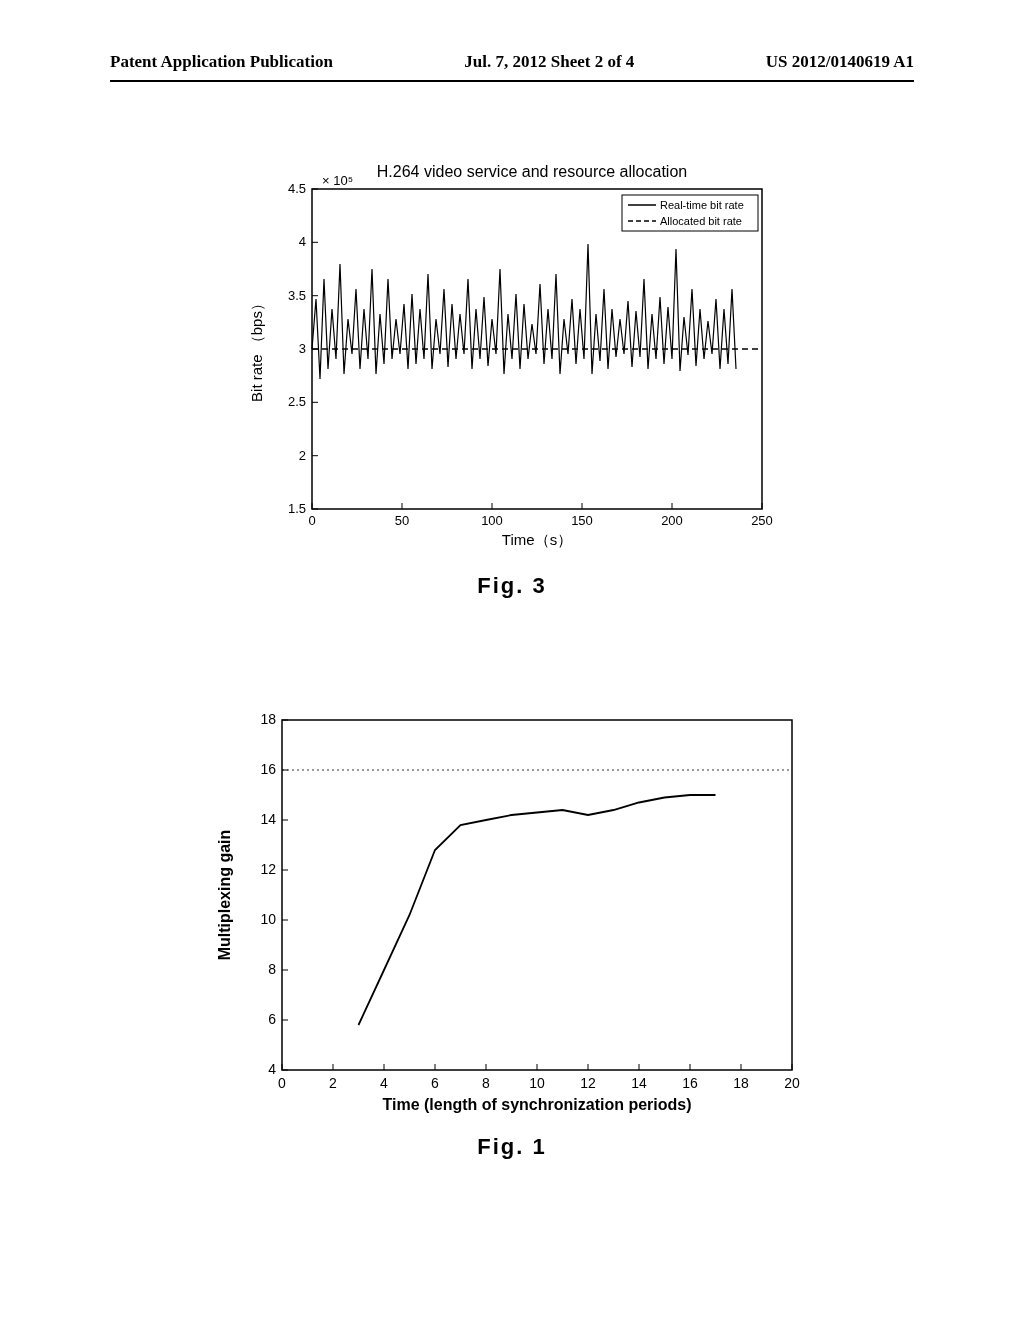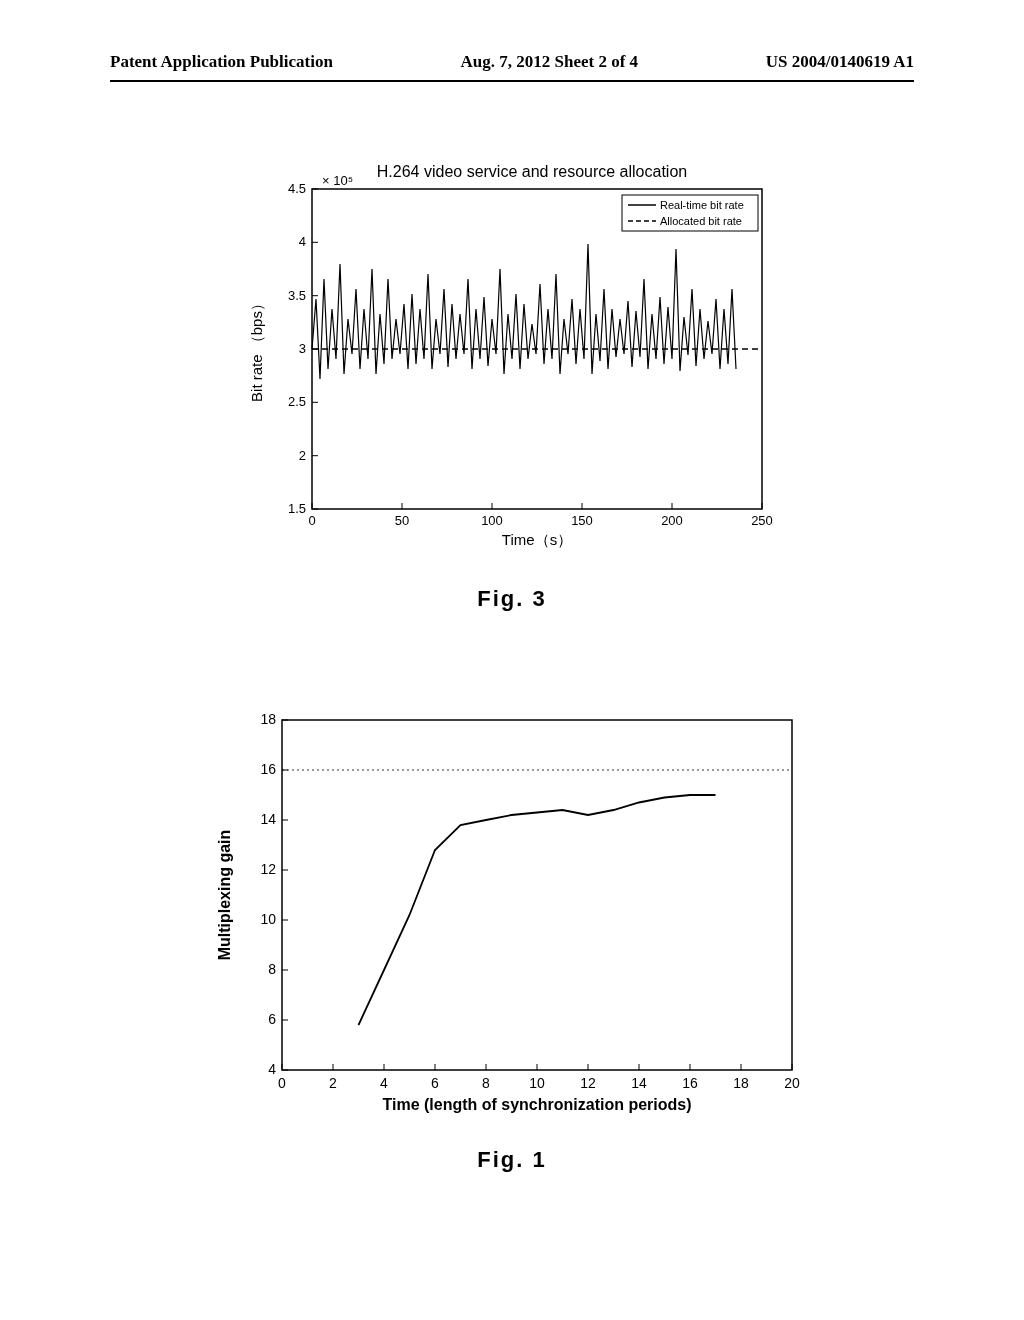--- a/index.html
+++ b/index.html
@@ -38,31 +38,31 @@
     align-items: center;
   }
   .fig3-block { top: 159px; }
   .fig4-block { top: 700px; }
   .chart-svg { display: block; }
   .fig-label {
     font-family: Arial, sans-serif;
     font-weight: bold;
     font-size: 22px;
     letter-spacing: 2px;
-    margin-top: 27px;
+    margin-top: 14px;
     text-align: center;
   }
 </style>
 </head>
 <body>
 
 <div class="header">
   <span>Patent Application Publication</span>
-  <span>Aug. 7, 2012  Sheet 2 of 4</span>
-  <span>US 2004/0140619 A1</span>
+  <span>Jul. 7, 2012  Sheet 2 of 4</span>
+  <span>US 2012/0140619 A1</span>
 </div>
 <div class="header-line"></div>
 
 <div class="figure-block fig3-block">
   <svg class="chart-svg" width="560" height="400">
 
     <text x="300" y="18" text-anchor="middle" font-family="Arial" font-size="16">H.264 video service and resource allocation</text>
 
     <rect x="80" y="30" width="450" height="320" fill="none" stroke="#000" stroke-width="1.5"></rect>
 

